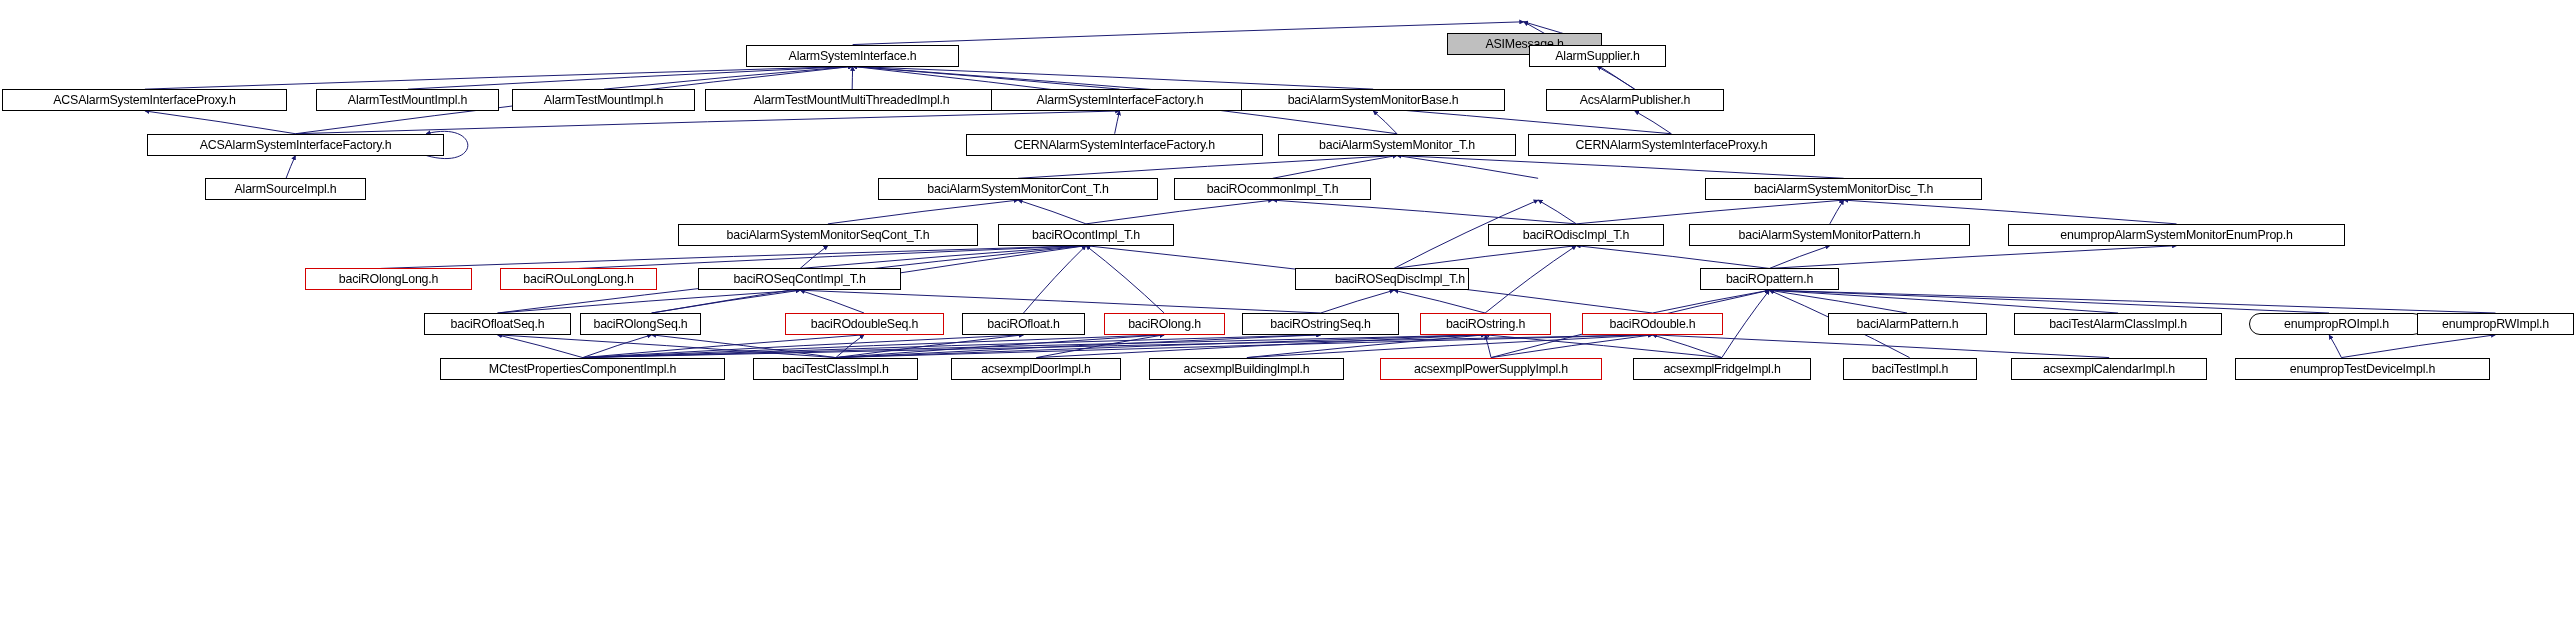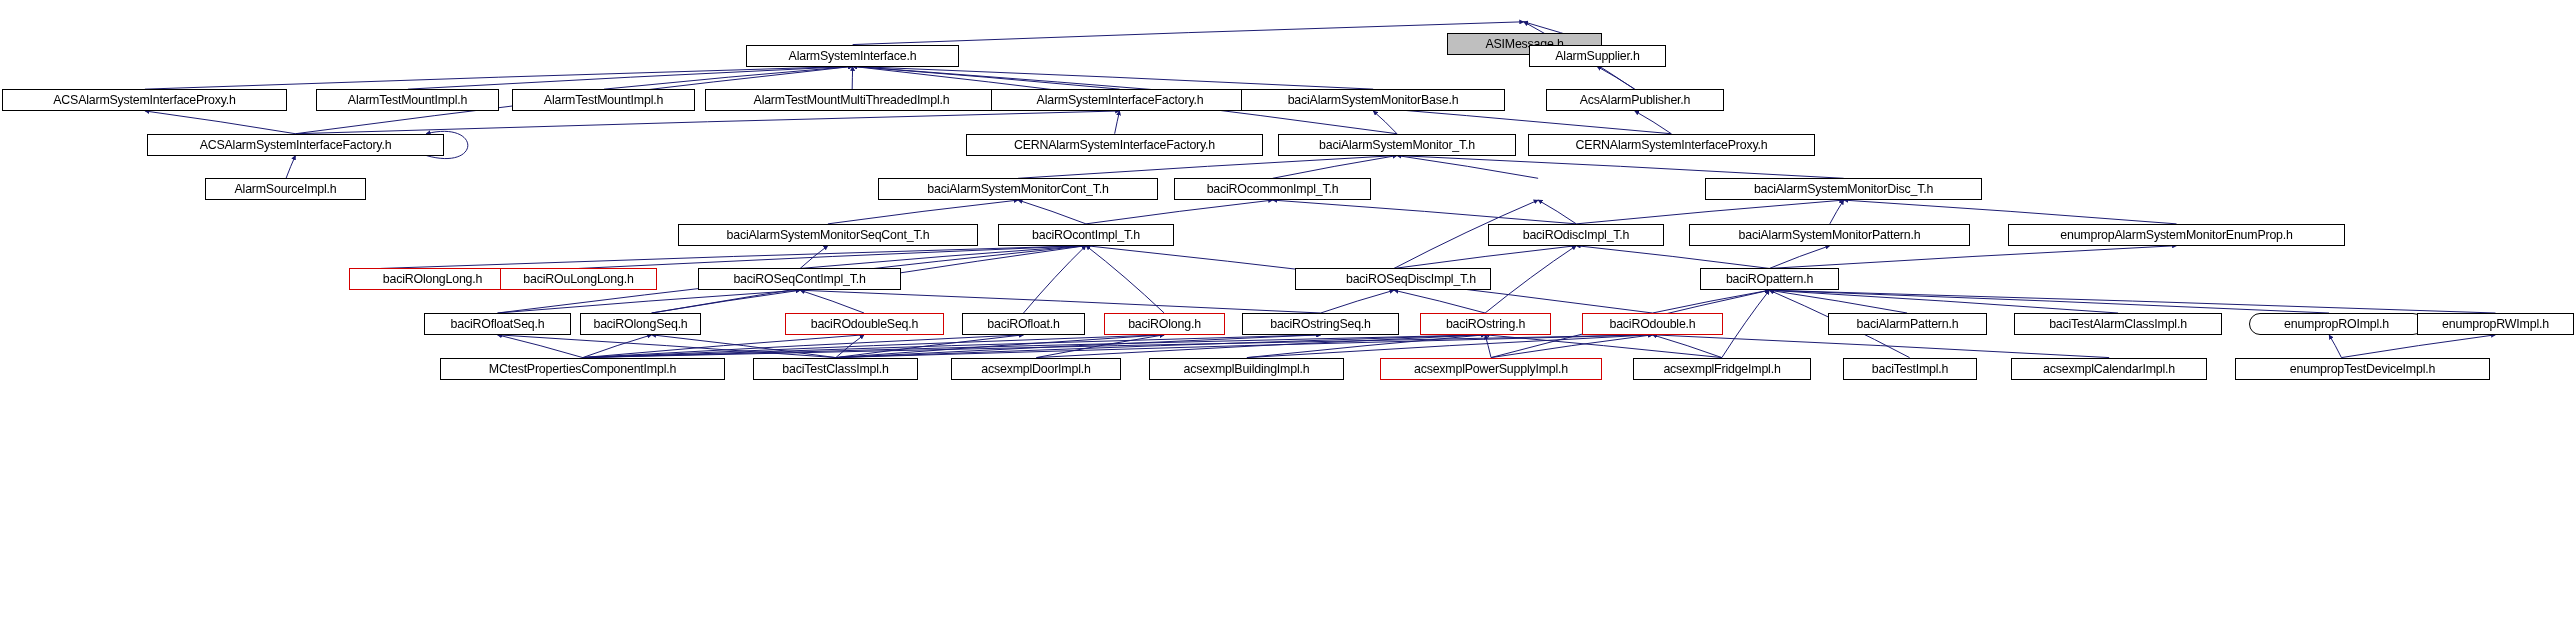--- a/index.html
+++ b/index.html
@@ -203,30 +203,30 @@
     </div>
     <div class="node" style="left: 1488px; top: 224px; width: 176px;">
       <span class="node-label">baciROdiscImpl_T.h</span>
     </div>
     <div class="node" style="left: 1689px; top: 224px; width: 281px;">
       <span class="node-label">baciAlarmSystemMonitorPattern.h</span>
     </div>
     <div class="node" style="left: 2008px; top: 224px; width: 337px;">
       <span class="node-label">enumpropAlarmSystemMonitorEnumProp.h</span>
     </div>
-    <div class="node red" style="left: 305px; top: 268px; width: 167px; margin-left: 44px;">
+    <div class="node red" style="left: 305px; top: 268px; width: 167px;">
       <span class="node-label">baciROlongLong.h</span>
     </div>
     <div class="node red" style="left: 500px; top: 268px; width: 157px;">
       <span class="node-label">baciROuLongLong.h</span>
     </div>
     <div class="node" style="left: 698px; top: 268px; width: 203px;">
       <span class="node-label">baciROSeqContImpl_T.h</span>
     </div>
-    <div class="node" style="left: 1295px; top: 268px; width: 196px; padding-left: 36px;">
+    <div class="node" style="left: 1295px; top: 268px; width: 174px; padding-left: 36px;">
       <span class="node-label">baciROSeqDiscImpl_T.h</span>
     </div>
     <div class="node" style="left: 1700px; top: 268px; width: 139px;">
       <span class="node-label">baciROpattern.h</span>
     </div>
     <div class="node" style="left: 424px; top: 313px; width: 147px;">
       <span class="node-label">baciROfloatSeq.h</span>
     </div>
     <div class="node" style="left: 580px; top: 313px; width: 121px;">
       <span class="node-label">baciROlongSeq.h</span>

